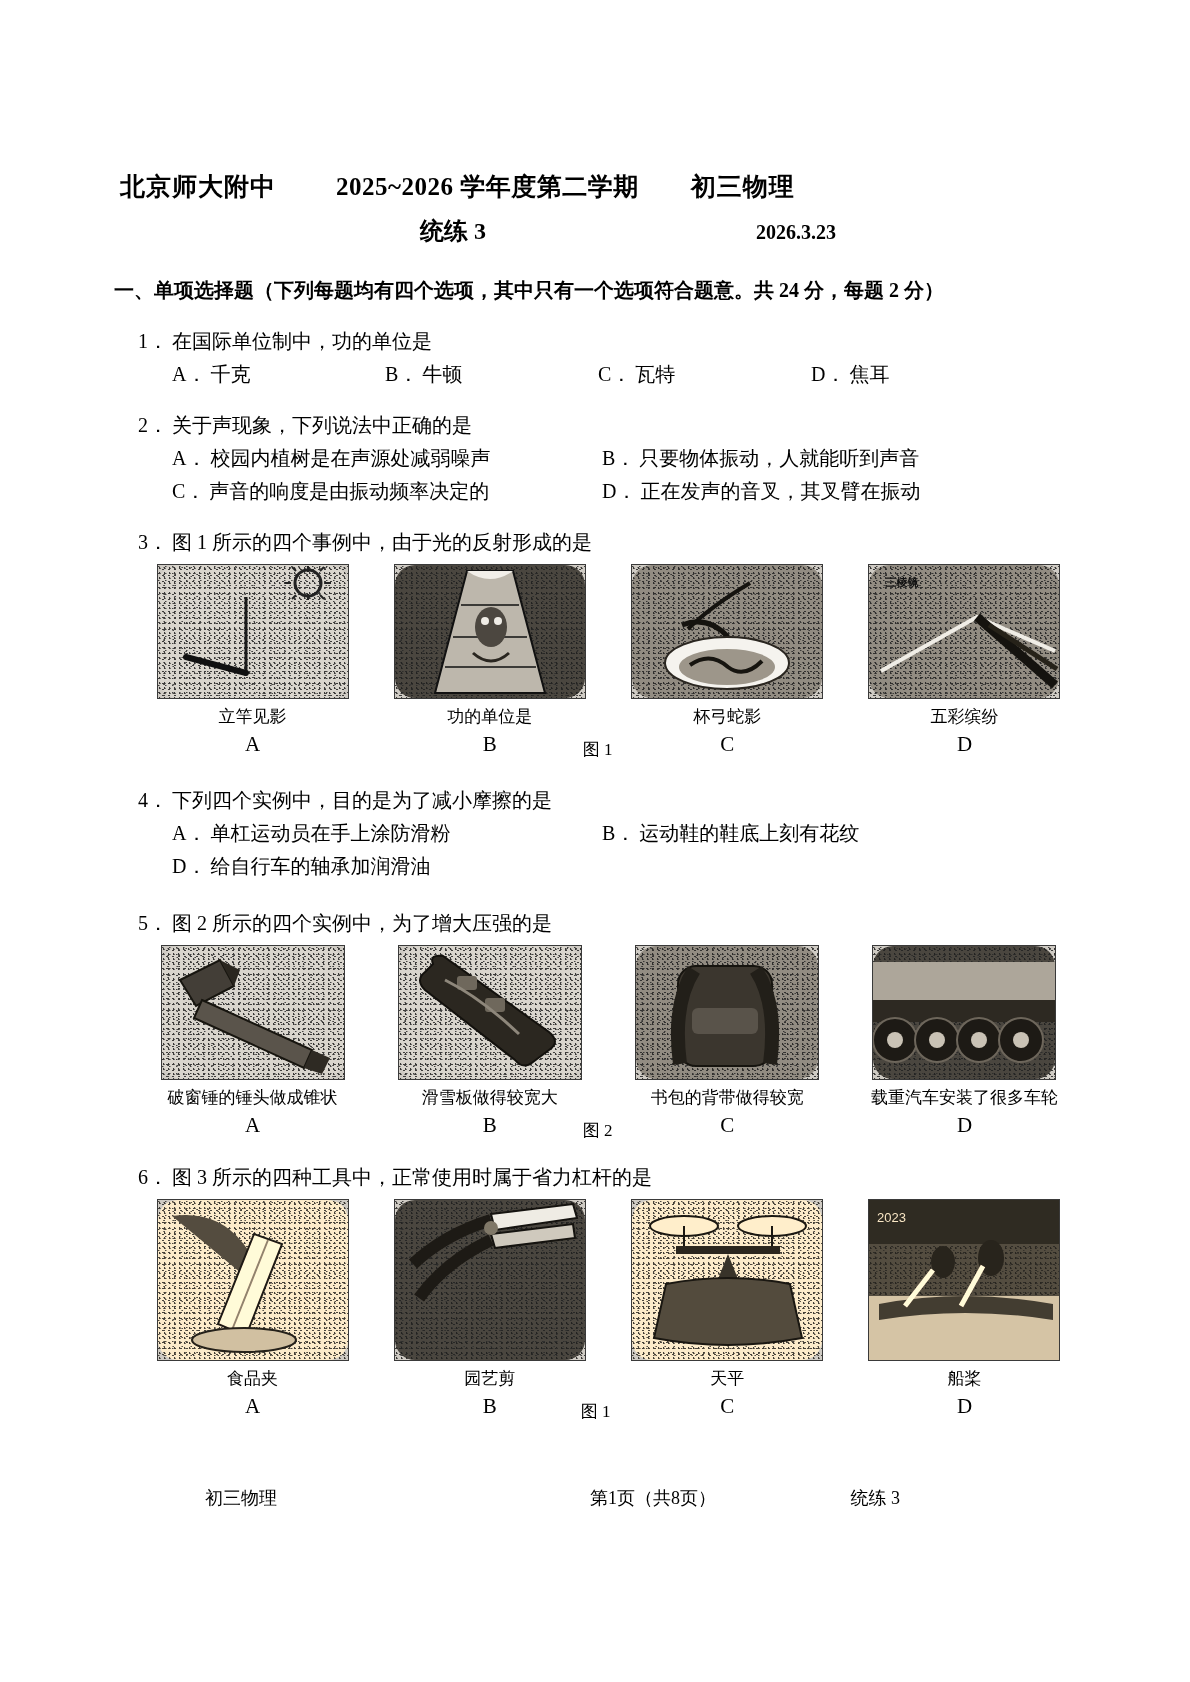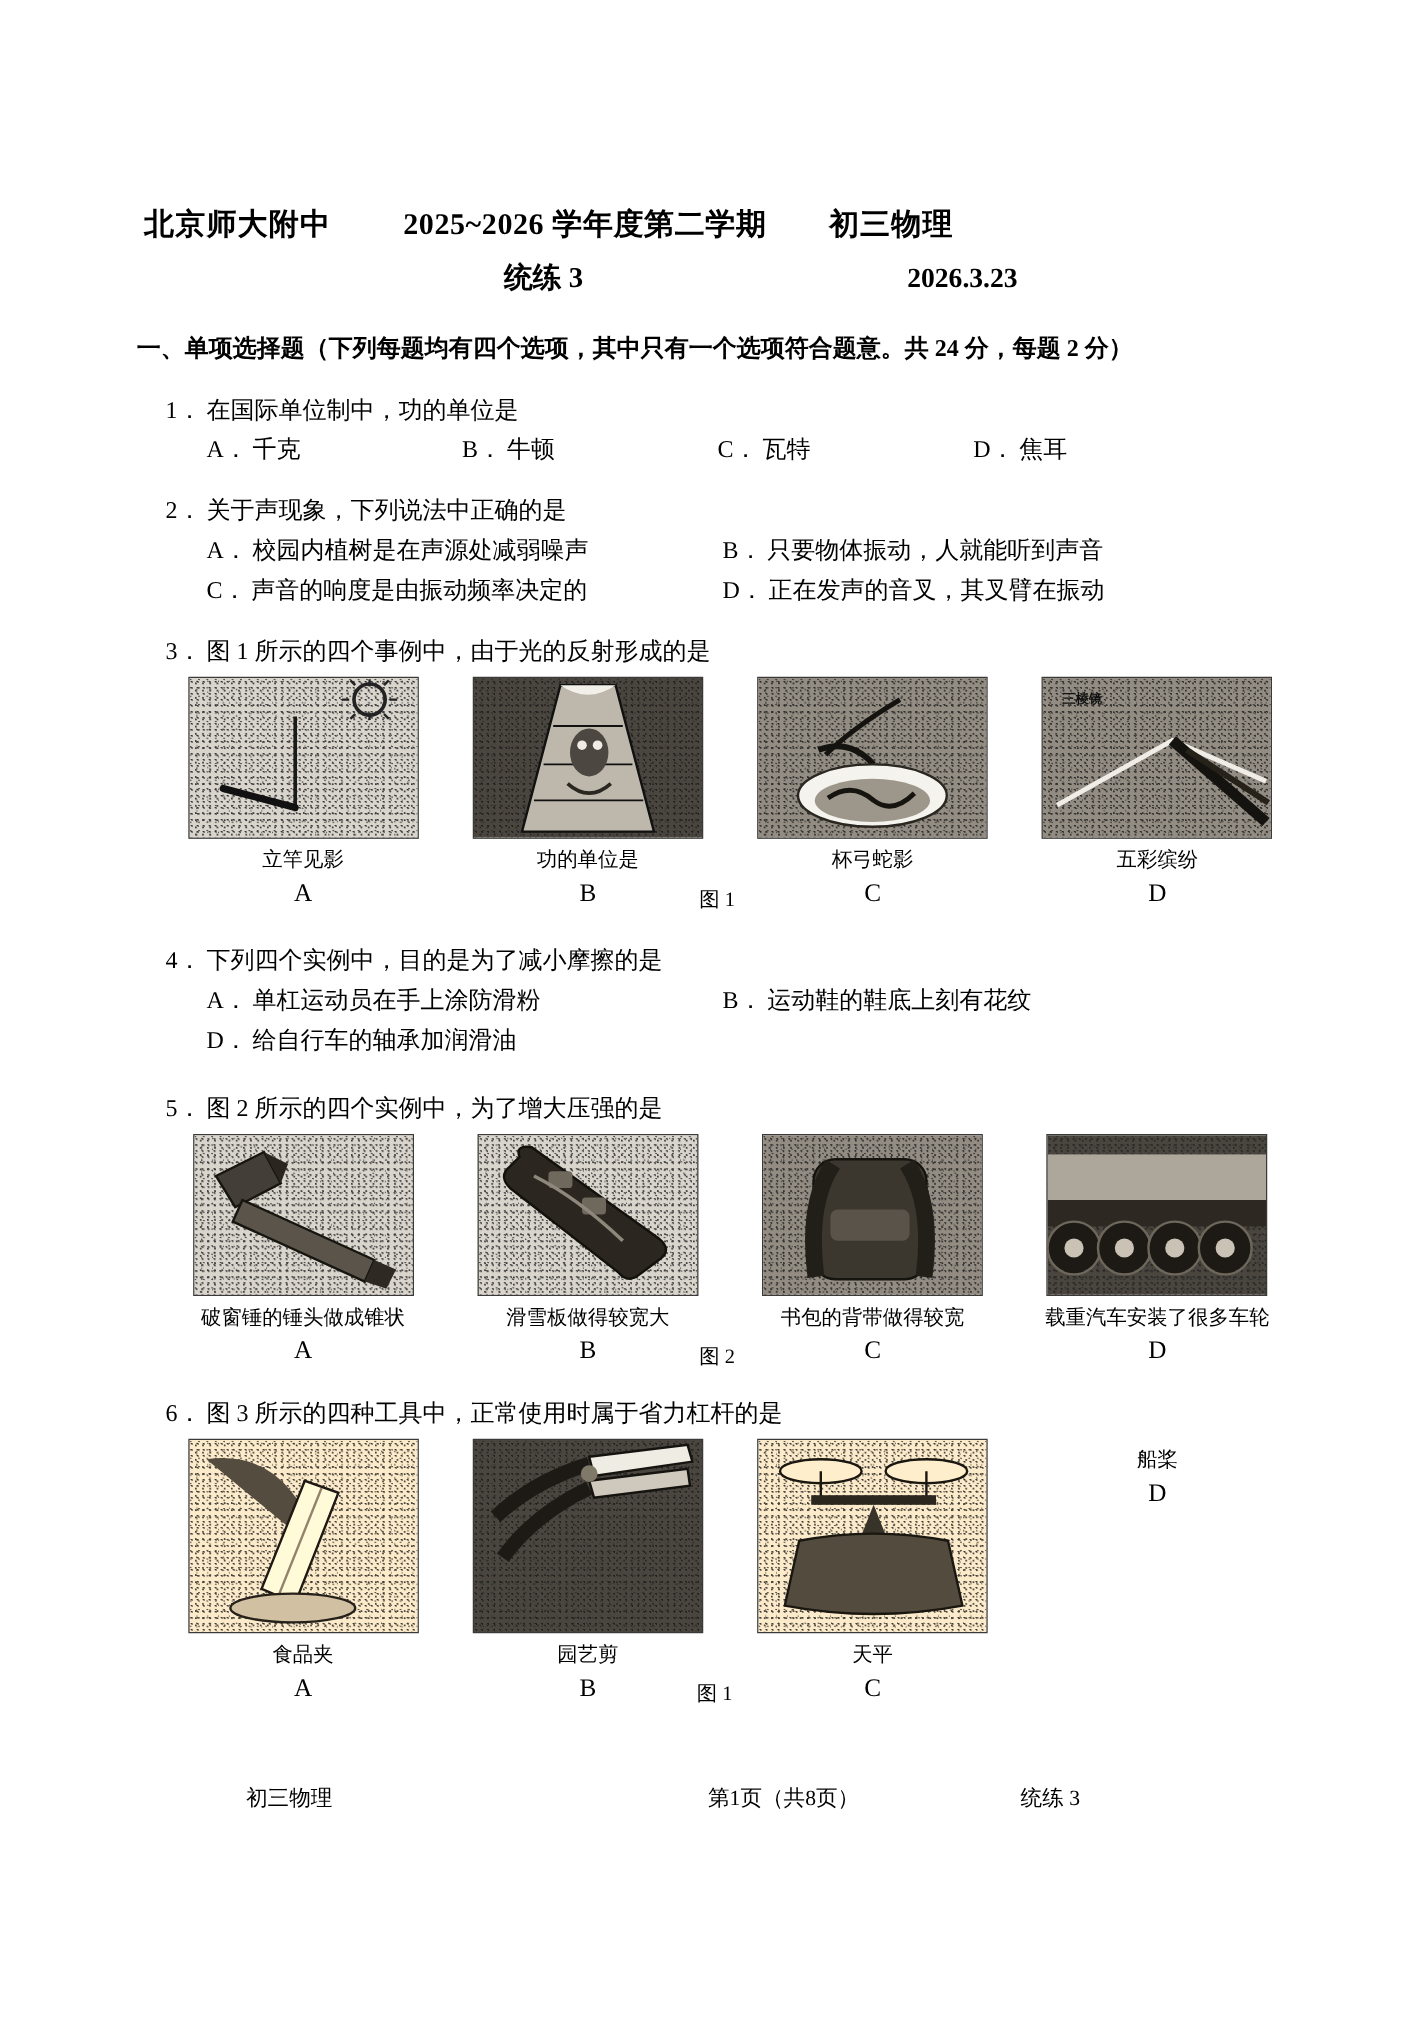--- a/index.html
+++ b/index.html
@@ -59,21 +59,21 @@
     font-size: 24px;
     margin-top: 12px;
     padding-left: 300px;
     white-space: nowrap;
   }
   .exam-round {
     font-size: 24px;
     font-weight: bold;
   }
   .exam-date {
-    font-size: 23px;
+    font-size: 20px;
     font-weight: bold;
     margin-left: 270px;
   }
 
   
   .section-heading {
     font-size: 20px;
     font-weight: bold;
     margin-top: 30px;
     margin-left: -6px;
@@ -164,20 +164,21 @@
     transform: translateX(-50%);
   }
   .fig-q3 .fig-number { bottom: -4px; margin-left: -10px; }
   .fig-q5 .fig-number { bottom: -4px; margin-left: -10px; }
   .fig-q6 .fig-number { bottom: -4px; margin-left: -12px; }
 
   
   .photo {
     position: absolute;
     inset: 0;
+    border-radius: 20px;
   }
   .noise {
     position: absolute;
     inset: 0;
     opacity: .85;
     background-image:
       radial-gradient(circle at 12% 18%, #2a2a2a 0.6px, transparent 0.8px),
       radial-gradient(circle at 37% 62%, #1c1c1c 0.7px, transparent 0.9px),
       radial-gradient(circle at 68% 31%, #333 0.6px, transparent 0.8px),
       radial-gradient(circle at 84% 77%, #222 0.7px, transparent 0.9px),
@@ -537,20 +538,37 @@
                 <polygon points="96,54 84,84 108,84" fill="#322e26"></polygon>
                 <path d="M34 84 q62 -12 124 0 l12 54 q-74 14 -148 0 Z" fill="#4a443a" stroke="#17150f" stroke-width="2"></path>
               </svg>
             </div>
           </div>
           <div class="fig-caption">天平</div>
           <div class="fig-letter">C</div>
         </div>
 
         <div class="fig-cell">
+          <div class="fig-box">
+            <div class="photo noise-dark sepia">
+              <div class="noise"></div>
+              <svg class="shape" width="190" height="160">
+                <rect x="0" y="0" width="190" height="44" fill="#2a2720"></rect>
+                <rect x="0" y="96" width="190" height="64" fill="#b9b2a4"></rect>
+                <path d="M10 104 q86 -16 174 0 l0 16 q-88 -14 -174 0 Z" fill="#3c372e"></path>
+                <g fill="#24211a">
+                  <ellipse cx="74" cy="62" rx="12" ry="16"></ellipse>
+                  <ellipse cx="122" cy="58" rx="13" ry="18"></ellipse>
+                </g>
+                <path d="M64 70 L36 106" stroke="#e9e5dc" stroke-width="5"></path>
+                <path d="M114 66 L92 106" stroke="#e9e5dc" stroke-width="5"></path>
+                <text x="8" y="22" font-size="13" fill="#d8d2c6" font-family="Liberation Sans, sans-serif">2023</text>
+              </svg>
+            </div>
+          </div>
           <div class="fig-caption">船桨</div>
           <div class="fig-letter">D</div>
         </div>
 
       </div>
       <div class="fig-number">图 1</div>
     </div>
   </div>
 
   <div class="doc-footer">

